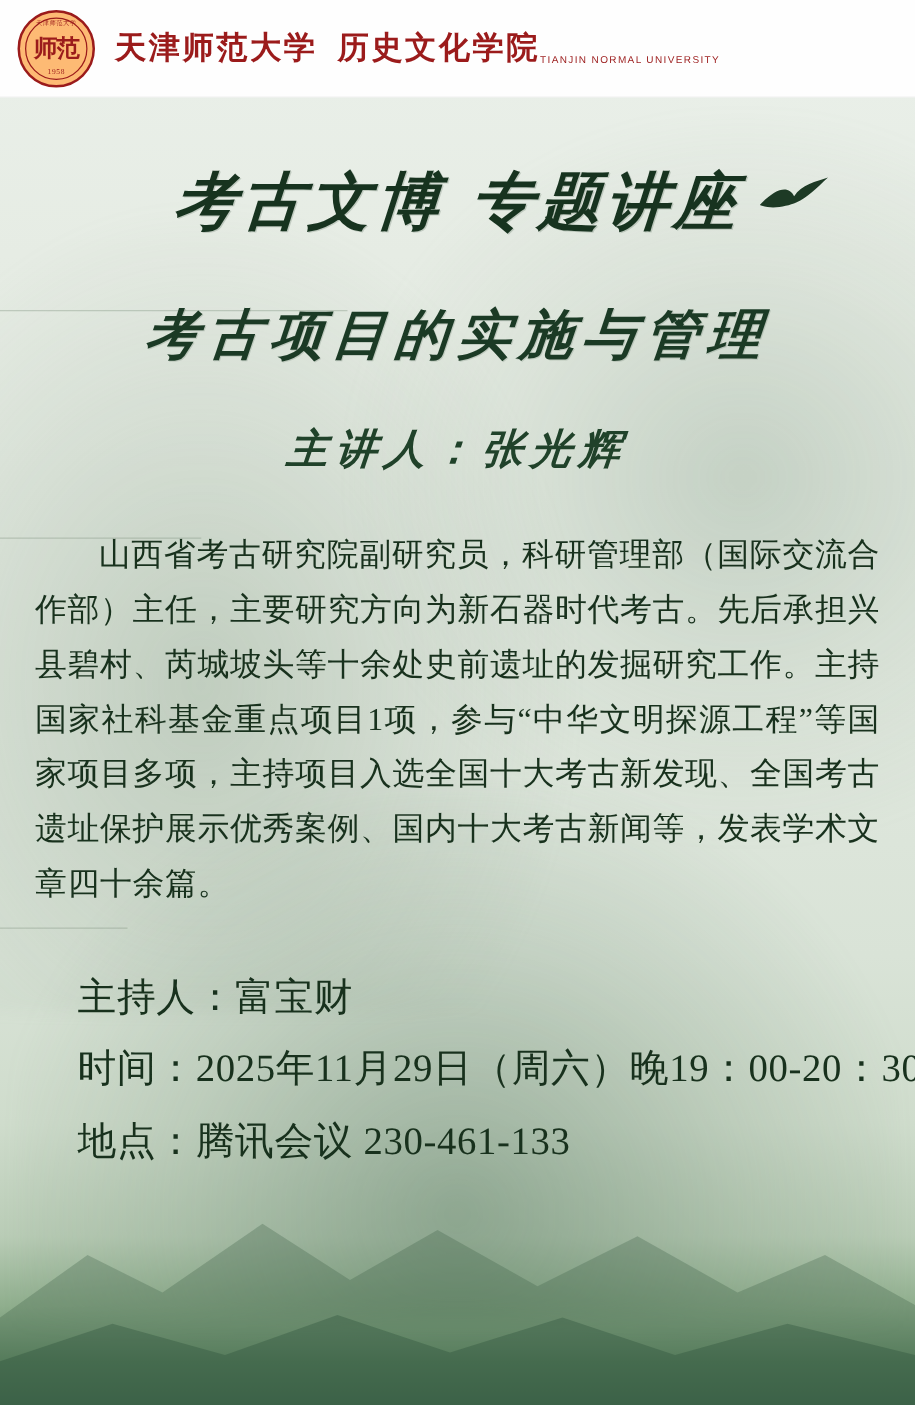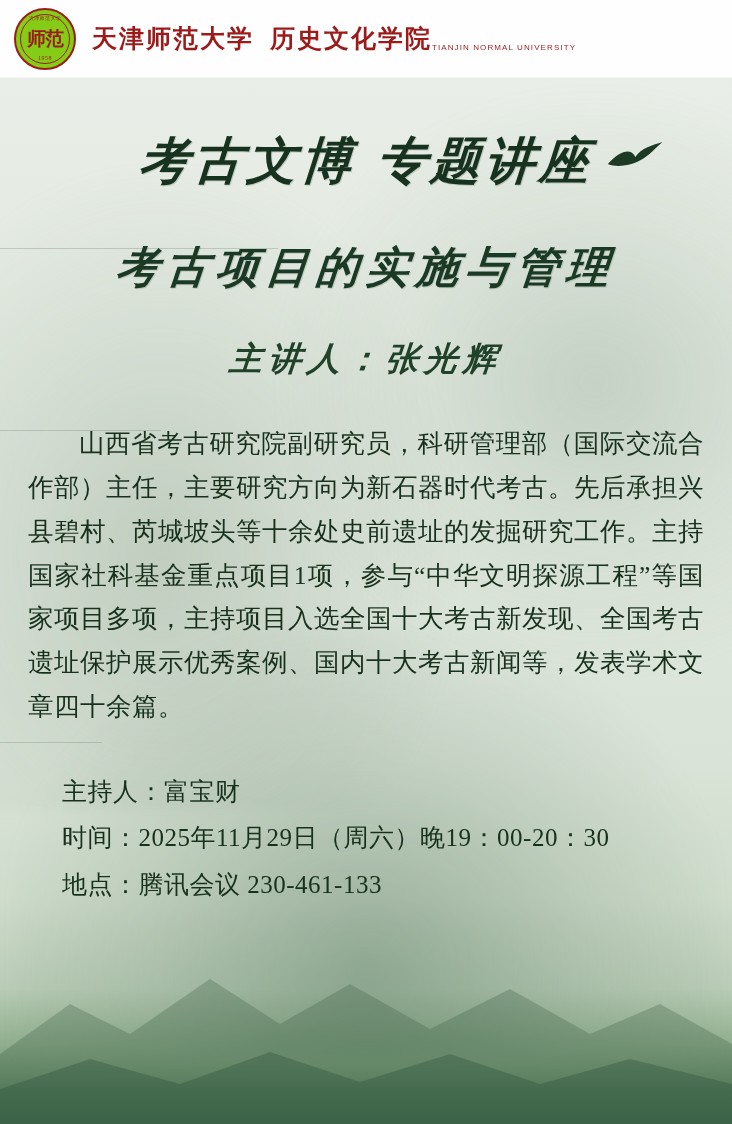--- a/index.html
+++ b/index.html
@@ -92,21 +92,21 @@
     box-sizing: border-box;
     border-bottom: 1px solid rgba(0,0,0,0.04);
   }
   .logo-seal {
     width: 58px;
     height: 58px;
     border-radius: 50%;
     border: 2px solid #9b1b1b;
     position: relative;
     flex: 0 0 auto;
-    background: #84cc16;
+    background: #fdba74;
     overflow: hidden;
   }
   .logo-seal::before {
     content: "";
     position: absolute;
     inset: 4px;
     border-radius: 50%;
     border: 1px solid #9b1b1b;
   }
   .logo-char {
@@ -215,21 +215,21 @@
     line-height: 1.72;
     text-align: justify;
     text-indent: 2em;
     letter-spacing: .5px;
   }
 
   
   .info {
     margin: 40px 0 0 62px;
     color: #18311d;
-    font-size: 25px;
+    font-size: 31px;
     line-height: 1.85;
     letter-spacing: .5px;
   }
   .info-row { white-space: nowrap; }
 </style>
 </head>
 <body>
 
 <div class="poster">
 

